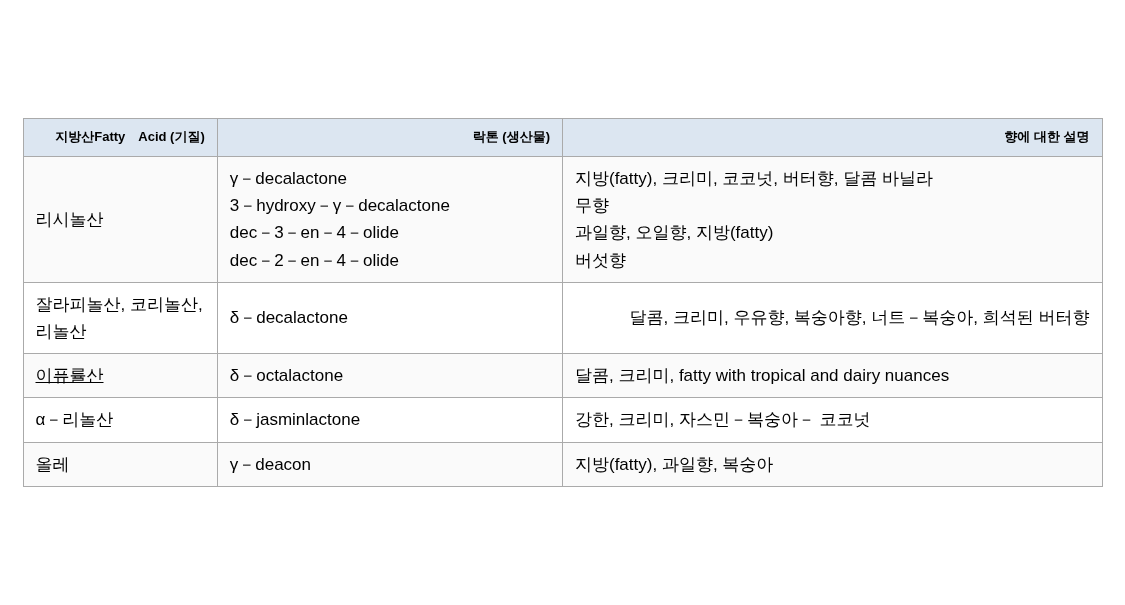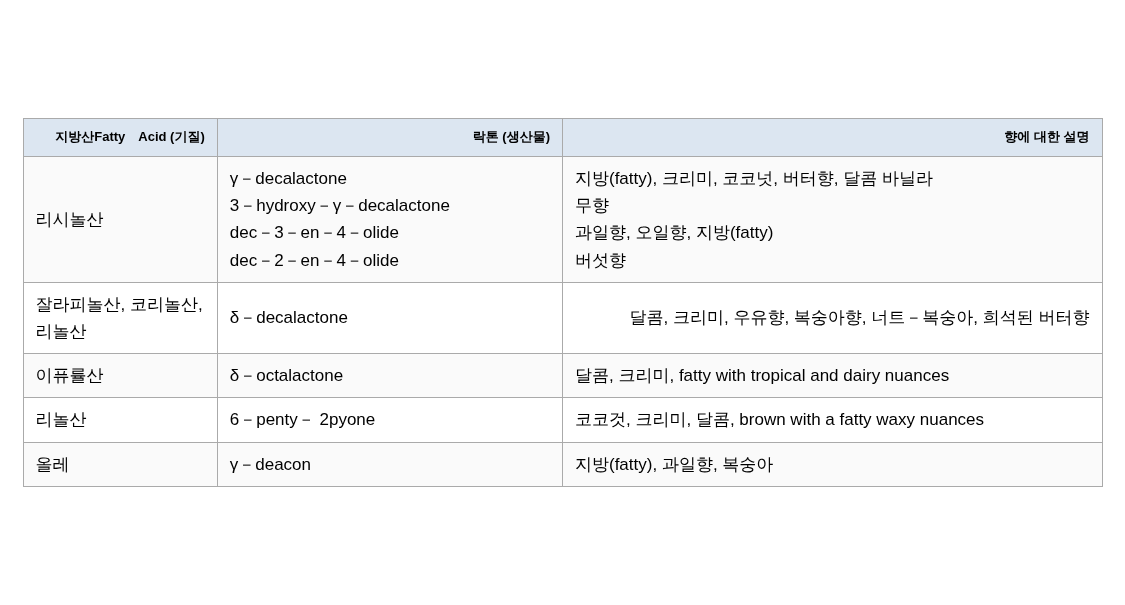--- a/index.html
+++ b/index.html
@@ -76,28 +76,28 @@
 무향
 과일향, 오일향, 지방(fatty)
 버섯향</td>
         </tr>
         <tr>
           <td style="white-space: pre-line;">잘라피놀산, 코리놀산, 리놀산</td>
           <td style="white-space: pre-line;">δ－decalactone</td>
           <td style="white-space: pre-line; text-align: right;">달콤, 크리미, 우유향, 복숭아향, 너트－복숭아, 희석된 버터향</td>
         </tr>
         <tr>
-          <td style="white-space: pre-line;">이퓨률산</td>
+          <td style="white-space: pre-line; text-decoration: underline;">이퓨률산</td>
           <td style="white-space: pre-line;">δ－octalactone</td>
           <td style="white-space: pre-line; margin-top: 9px;">달콤, 크리미, fatty with tropical and dairy nuances</td>
         </tr>
         <tr>
-          <td style="white-space: pre-line;">리놀산</td>
-          <td style="white-space: pre-line;">6－penty－ 2pyone</td>
-          <td style="white-space: pre-line;">코코것, 크리미, 달콤, brown with a fatty waxy nuances</td>
+          <td style="white-space: pre-line;">α－리놀산</td>
+          <td style="white-space: pre-line;">δ－jasminlactone</td>
+          <td style="white-space: pre-line;">강한, 크리미, 자스민－복숭아－ 코코넛</td>
         </tr>
         <tr>
           <td style="white-space: pre-line;">올레</td>
           <td style="white-space: pre-line;">γ－deacon</td>
           <td style="white-space: pre-line;">지방(fatty), 과일향, 복숭아</td>
         </tr>
       </tbody>
   </table>
 </div>
 

